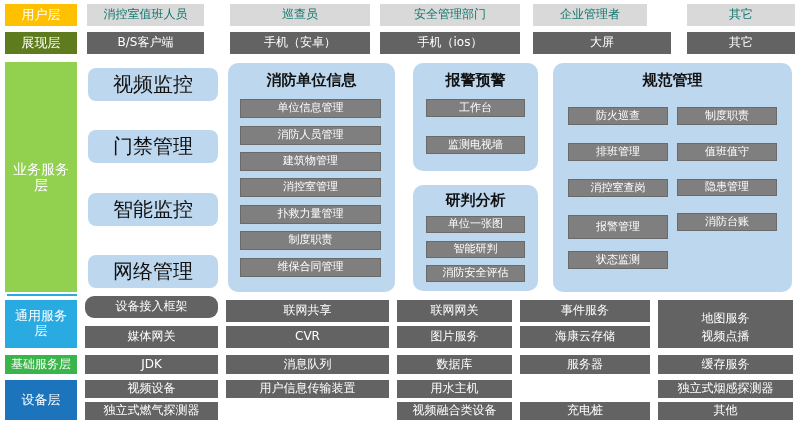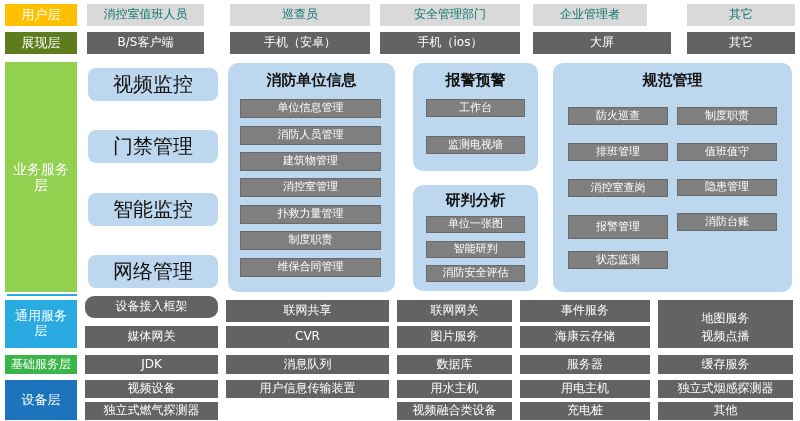--- a/index.html
+++ b/index.html
@@ -98,21 +98,20 @@
   <div class="abs cell box-dark" style="left:85px;top:355px;width:133px;height:19px;">JDK</div>
   <div class="abs cell box-dark" style="left:226px;top:355px;width:163px;height:19px;">消息队列</div>
   <div class="abs cell box-dark" style="left:397px;top:355px;width:115px;height:19px;">数据库</div>
   <div class="abs cell box-dark" style="left:520px;top:355px;width:130px;height:19px;">服务器</div>
   <div class="abs cell box-dark" style="left:658px;top:355px;width:135px;height:19px;">缓存服务</div>
 
   <div class="abs cell layer-label" style="left:5px;top:380px;width:72px;height:40px;background:#1C75BC;">设备层</div>
   <div class="abs cell box-dark" style="left:85px;top:380px;width:133px;height:18px;">视频设备</div>
   <div class="abs cell box-dark" style="left:226px;top:380px;width:163px;height:18px;">用户信息传输装置</div>
   <div class="abs cell box-dark" style="left:397px;top:380px;width:115px;height:18px;">用水主机</div>
-  <div class="abs cell box-dark" style="left:520px;top:380px;width:130px;height:18px;">用电主机</div>
   <div class="abs cell box-dark" style="left:658px;top:380px;width:135px;height:18px;">独立式烟感探测器</div>
   <div class="abs cell box-dark" style="left:85px;top:402px;width:133px;height:18px;">独立式燃气探测器</div>
   <div class="abs cell box-dark" style="left:226px;top:402px;width:163px;height:18px;margin-top:36px;">物联网网关</div>
   <div class="abs cell box-dark" style="left:397px;top:402px;width:115px;height:18px;">视频融合类设备</div>
   <div class="abs cell box-dark" style="left:520px;top:402px;width:130px;height:18px;">充电桩</div>
   <div class="abs cell box-dark" style="left:658px;top:402px;width:135px;height:18px;">其他</div>
 
 </div>
 
 </body></html>

